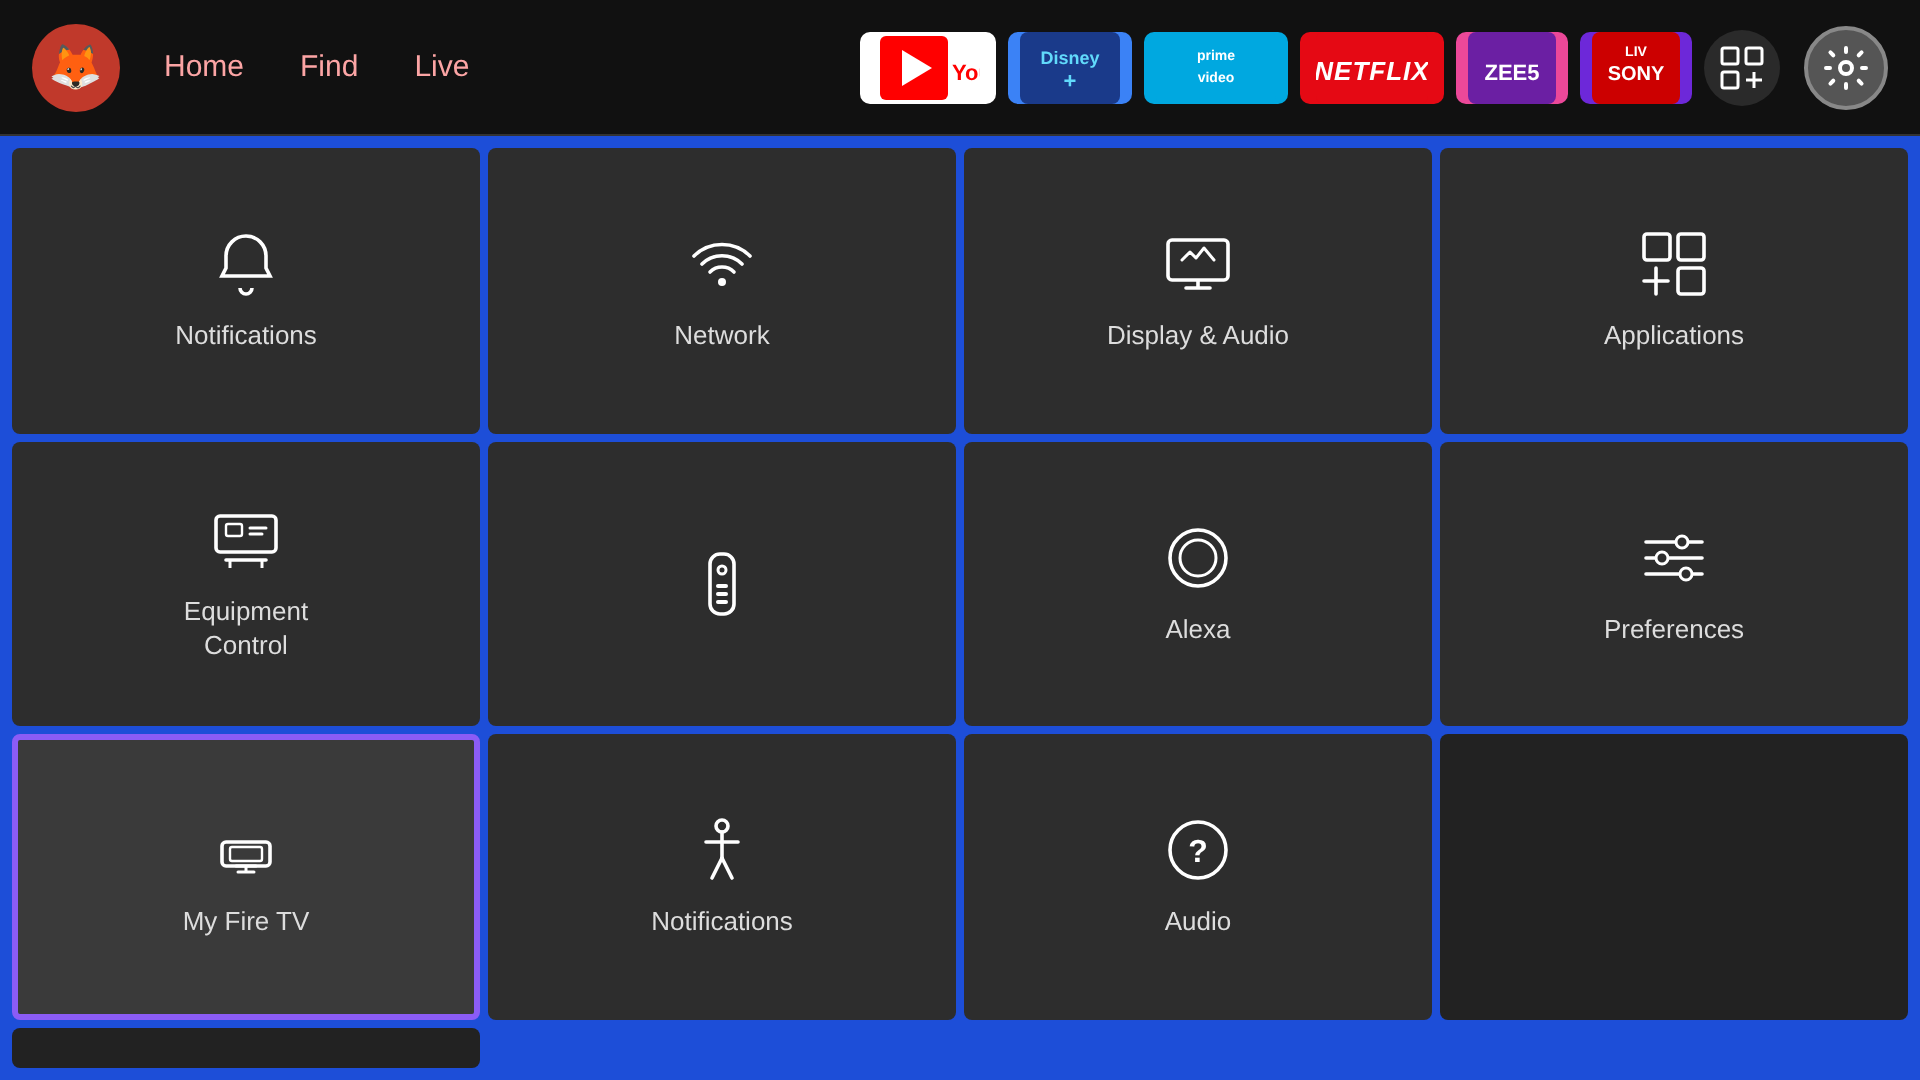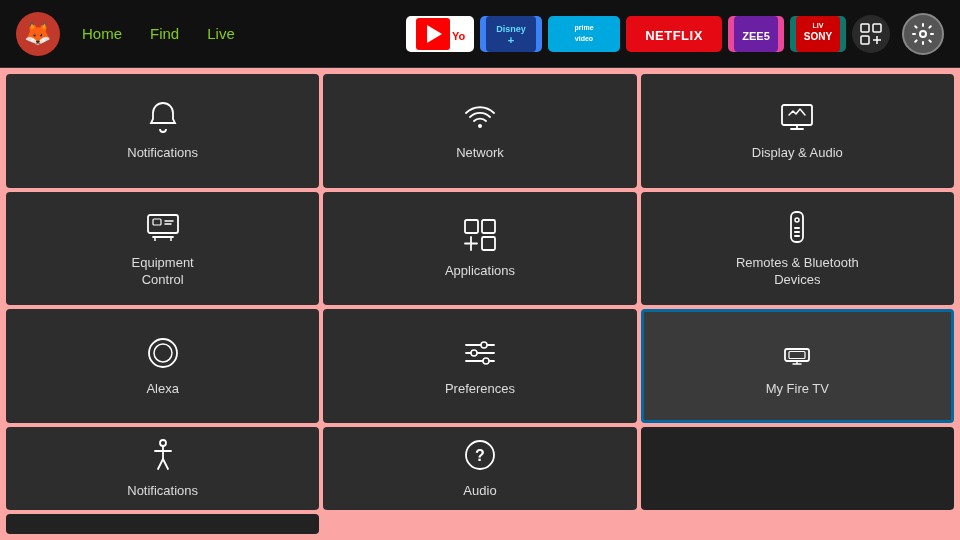--- a/index.html
+++ b/index.html
@@ -30,21 +30,21 @@
       display: flex; align-items: center; justify-content: center;
       font-size: 22px;
       flex-shrink: 0;
     }
     .nav-links {
       display: flex;
       gap: 24px;
       margin-left: 8px;
     }
     .nav-link {
-      color: #84cc16;
+      color: #fca5a5;
       font-size: 15px;
       font-weight: 500;
       cursor: pointer;
       padding: 4px 2px;
     }
     .nav-spacer { flex: 1; }
     .nav-apps {
       display: flex;
       align-items: center;
       gap: 6px;
@@ -54,23 +54,23 @@
       border-radius: 5px;
       display: flex; align-items: center; justify-content: center;
       font-size: 10px;
       font-weight: bold;
       cursor: pointer;
       overflow: hidden;
     }
     .app-youtube { background: #fff; color: #ff0000; padding: 0 8px; font-size: 11px; }
     .app-disney { background: #3b82f6; padding: 16px 6px; }
     .app-prime { background: #00a8e0; padding: 0 6px; font-size: 9px; }
-    .app-netflix { background: #e50914; color: #fef9c3; padding: 0 20px; font-size: 12px; letter-spacing: 0.5px; }
+    .app-netflix { background: #e50914; color: #fef9c3; padding: 0 8px; font-size: 12px; letter-spacing: 0.5px; font-style: italic; }
     .app-zee { background: #ec4899; padding: 0 6px; }
-    .app-sony { background: #0f766e; padding: 0 6px; }
+    .app-sony { background: #6d28d9; padding: 0 6px; }
     .nav-icon-btn {
       width: 38px;
       height: 38px;
       border-radius: 50%;
       display: flex; align-items: center; justify-content: center;
       background: #2a2a2a;
       cursor: pointer;
       font-size: 18px;
     }
     .settings-btn {
@@ -80,44 +80,44 @@
       background: #555;
       display: flex; align-items: center; justify-content: center;
       font-size: 20px;
       cursor: pointer;
       border: 2px solid #888;
     }
 
     
     .settings-grid {
       display: grid;
-      grid-template-columns: repeat(3, 1fr);
+      grid-template-columns: repeat(4, 1fr);
       grid-template-rows: repeat(3, 1fr);
       gap: 4px;
       padding: 6px;
       height: calc(540px - 68px);
-      background: #fca5a5;
+      background: #1d4ed8;
     }
 
     .grid-item {
       background: #2d2d2d;
       border-radius: 4px;
       display: flex;
       flex-direction: column;
       align-items: center;
       justify-content: center;
       gap: 10px;
       cursor: pointer;
       transition: background 0.15s;
       padding: 10px;
       position: relative;
     }
     .grid-item.selected {
       background: #3a3a3a;
-      border: 3px solid #0369a1;
+      border: 3px solid #8b5cf6;
     }
     .grid-item .item-icon {
       font-size: 32px;
       line-height: 1;
       display: flex; align-items: center; justify-content: center;
     }
     .grid-item .item-label {
       font-size: 13px;
       color: #ddd;
       text-align: center;
@@ -242,59 +242,58 @@
         <path d="M18 26v4" stroke="white" stroke-width="1.8"></path>
         <path d="M10 16l4-4 3 3 4-5 5 6" stroke="white" stroke-width="1.5" stroke-linecap="round" stroke-linejoin="round"></path>
       </svg>
     </div>
     <div class="item-label">Display &amp; Audio</div>
   </div>
 
   <div class="grid-item">
     <div class="item-icon">
       <svg class="icon-svg" viewBox="0 0 36 36" fill="none">
+        <rect x="3" y="3" width="13" height="13" rx="1.5" stroke="white" stroke-width="1.8" fill="none"></rect>
+        <rect x="20" y="3" width="13" height="13" rx="1.5" stroke="white" stroke-width="1.8" fill="none"></rect>
+        <rect x="20" y="20" width="13" height="13" rx="1.5" stroke="white" stroke-width="1.8" fill="none"></rect>
+        <line x1="9" y1="26" x2="9" y2="26" stroke="white" stroke-width="1.8"></line>
+        <line x1="3" y1="26.5" x2="15" y2="26.5" stroke="white" stroke-width="1.8" stroke-linecap="round"></line>
+        <line x1="9" y1="20" x2="9" y2="33" stroke="white" stroke-width="1.8" stroke-linecap="round"></line>
+      </svg>
+    </div>
+    <div class="item-label">Applications</div>
+  </div>
+
+  <div class="grid-item">
+    <div class="item-icon">
+      <svg class="icon-svg" viewBox="0 0 36 36" fill="none">
         <rect x="3" y="6" width="30" height="18" rx="2" stroke="white" stroke-width="1.8"></rect>
         <path d="M8 28h20" stroke="white" stroke-width="1.8" stroke-linecap="round"></path>
         <line x1="10" y1="32" x2="10" y2="28" stroke="white" stroke-width="1.5"></line>
         <line x1="26" y1="32" x2="26" y2="28" stroke="white" stroke-width="1.5"></line>
         <rect x="8" y="10" width="8" height="6" rx="1" stroke="white" stroke-width="1.2" fill="none"></rect>
         <line x1="20" y1="12" x2="28" y2="12" stroke="white" stroke-width="1.5" stroke-linecap="round"></line>
         <line x1="20" y1="15" x2="26" y2="15" stroke="white" stroke-width="1.5" stroke-linecap="round"></line>
       </svg>
     </div>
     <div class="item-label">Equipment<br>Control</div>
   </div>
 
-  <div class="grid-item">
-    <div class="item-icon">
-      <svg class="icon-svg" viewBox="0 0 36 36" fill="none">
-        <rect x="3" y="3" width="13" height="13" rx="1.5" stroke="white" stroke-width="1.8" fill="none"></rect>
-        <rect x="20" y="3" width="13" height="13" rx="1.5" stroke="white" stroke-width="1.8" fill="none"></rect>
-        <rect x="20" y="20" width="13" height="13" rx="1.5" stroke="white" stroke-width="1.8" fill="none"></rect>
-        <line x1="9" y1="26" x2="9" y2="26" stroke="white" stroke-width="1.8"></line>
-        <line x1="3" y1="26.5" x2="15" y2="26.5" stroke="white" stroke-width="1.8" stroke-linecap="round"></line>
-        <line x1="9" y1="20" x2="9" y2="33" stroke="white" stroke-width="1.8" stroke-linecap="round"></line>
-      </svg>
-    </div>
-    <div class="item-label">Applications</div>
-  </div>
-
 
   <div class="grid-item">
     <div class="item-icon">
       <svg class="icon-svg" viewBox="0 0 36 36" fill="none">
         <rect x="12" y="3" width="12" height="30" rx="5" stroke="white" stroke-width="1.8"></rect>
         <circle cx="18" cy="11" r="2" stroke="white" stroke-width="1.5"></circle>
         <line x1="18" y1="16" x2="18" y2="16" stroke="white" stroke-width="2"></line>
         <rect x="15" y="18" width="6" height="2" rx="1" fill="white"></rect>
         <rect x="15" y="22" width="6" height="2" rx="1" fill="white"></rect>
         <rect x="15" y="26" width="6" height="2" rx="1" fill="white"></rect>
       </svg>
     </div>
-    <div class="item-label">Remotes &amp; Bluetooth<br>Devices</div>
   </div>
 
   <div class="grid-item">
     <div class="item-icon">
       <svg class="icon-svg" viewBox="0 0 36 36" fill="none">
         <circle cx="18" cy="18" r="14" stroke="white" stroke-width="1.8"></circle>
         <circle cx="18" cy="18" r="9" stroke="white" stroke-width="1.5" fill="none"></circle>
       </svg>
     </div>
     <div class="item-label">Alexa</div>

